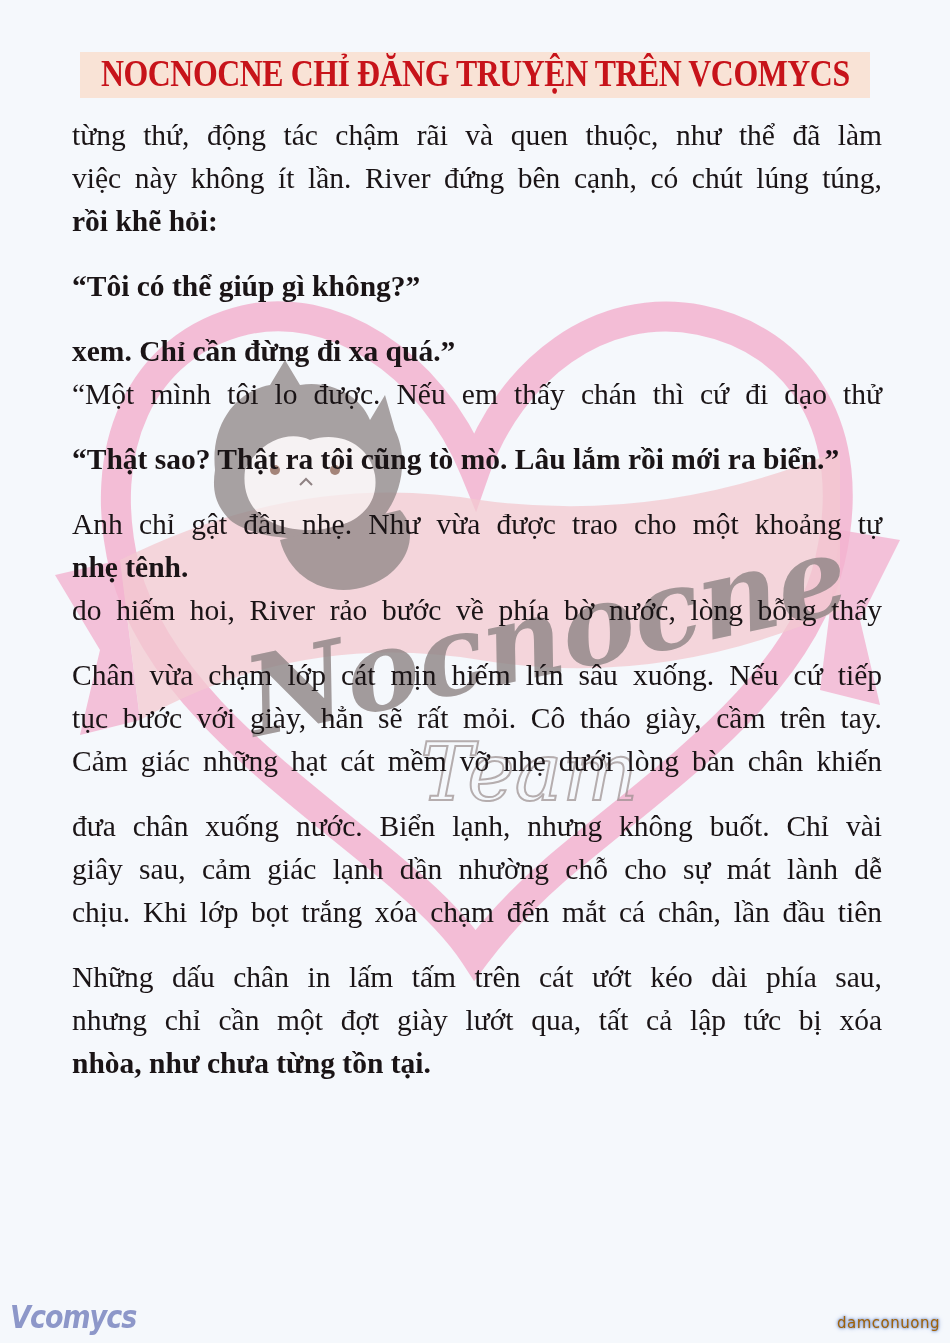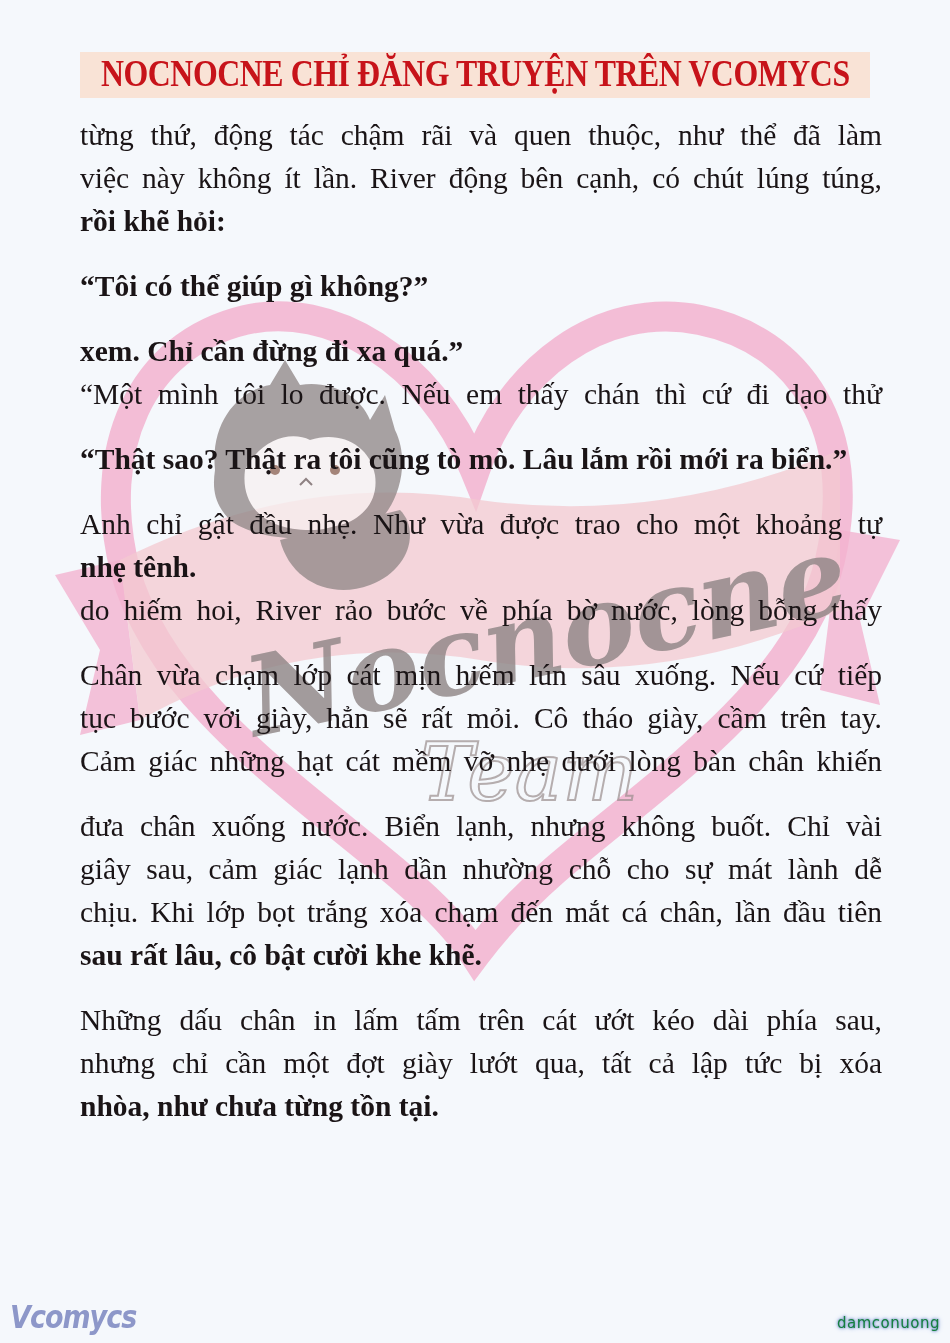--- a/index.html
+++ b/index.html
@@ -34,40 +34,40 @@
 
   
   .content {
     position: absolute; left: 72px; top: 114px; width: 810px;
     z-index: 2;
     color: #1a1416;
     font-size: 29.5px;
     line-height: 43px;
   }
   .para {
-    margin: 0 0 22px 8px;
+    margin: 0 0 22px 0;
     text-align: justify;
     text-align-last: left;
   }
   .para-line { display: block; text-align: justify; text-align-last: justify; }
   .para-line.last { text-align-last: left; font-weight: bold; }
 
   
   .footer-logo {
     position: absolute; left: 10px; top: 1302px; z-index: 2;
     font-family: "DejaVu Sans", sans-serif;
     font-style: italic; font-weight: bold;
     font-size: 27px; color: #8d97c9;
     letter-spacing: -1px;
     transform: scaleY(1.15);
   }
   .footer-credit {
     position: absolute; right: 10px; top: 1314px; z-index: 2;
     font-family: "DejaVu Sans", sans-serif;
-    font-size: 15px; color: #15803d;
+    font-size: 15px; color: #a16207;
     letter-spacing: 0.5px;
     text-shadow: 0 0 3px #8ea6d8, 0 0 5px #8ea6d8, 0 0 2px #6d86c0;
   }
 </style>
 </head>
 <body>
 
 <div class="page">
 
   <svg class="watermark" viewBox="0 0 950 1343" xmlns="http://www.w3.org/2000/svg">
@@ -91,21 +91,21 @@
     <text x="420" y="800" font-family="DejaVu Serif, serif" font-style="italic" font-size="80" fill="none" stroke="#9a8e8e" stroke-width="2" opacity="0.7">Team</text>
   </svg>
 
   <div class="header-banner">
     <span class="header-title">NOCNOCNE CHỈ ĐĂNG TRUYỆN TRÊN VCOMYCS</span>
   </div>
 
   <div class="content">
     <p class="para">
       <span class="para-line">từng thứ, động tác chậm rãi và quen thuộc, như thể đã làm</span>
-      <span class="para-line">việc này không ít lần. River động bên cạnh, có chút lúng túng,</span>
+      <span class="para-line">việc này không ít lần. River đứng bên cạnh, có chút lúng túng,</span>
       <span class="para-line last">rồi khẽ hỏi:</span>
     </p>
     <p class="para">
       <span class="para-line last">“Tôi có thể giúp gì không?”</span>
     </p>
     <p class="para">
       <span class="para-line last">xem. Chỉ cần đừng đi xa quá.”</span>
       <span class="para-line">“Một mình tôi lo được. Nếu em thấy chán thì cứ đi dạo thử</span>
     </p>
     <p class="para">
@@ -118,21 +118,20 @@
     </p>
     <p class="para">
       <span class="para-line">Chân vừa chạm lớp cát mịn hiếm lún sâu xuống. Nếu cứ tiếp</span>
       <span class="para-line">tục bước với giày, hẳn sẽ rất mỏi. Cô tháo giày, cầm trên tay.</span>
       <span class="para-line">Cảm giác những hạt cát mềm vỡ nhẹ dưới lòng bàn chân khiến</span>
     </p>
     <p class="para">
       <span class="para-line">đưa chân xuống nước. Biển lạnh, nhưng không buốt. Chỉ vài</span>
       <span class="para-line">giây sau, cảm giác lạnh dần nhường chỗ cho sự mát lành dễ</span>
       <span class="para-line">chịu. Khi lớp bọt trắng xóa chạm đến mắt cá chân, lần đầu tiên</span>
-      <span class="para-line last">sau rất lâu, cô bật cười khe khẽ.</span>
     </p>
     <p class="para">
       <span class="para-line">Những dấu chân in lấm tấm trên cát ướt kéo dài phía sau,</span>
       <span class="para-line">nhưng chỉ cần một đợt giày lướt qua, tất cả lập tức bị xóa</span>
       <span class="para-line last">nhòa, như chưa từng tồn tại.</span>
     </p>
   </div>
 
   <div class="footer-logo">Vcomycs</div>
   <div class="footer-credit">damconuong</div>

